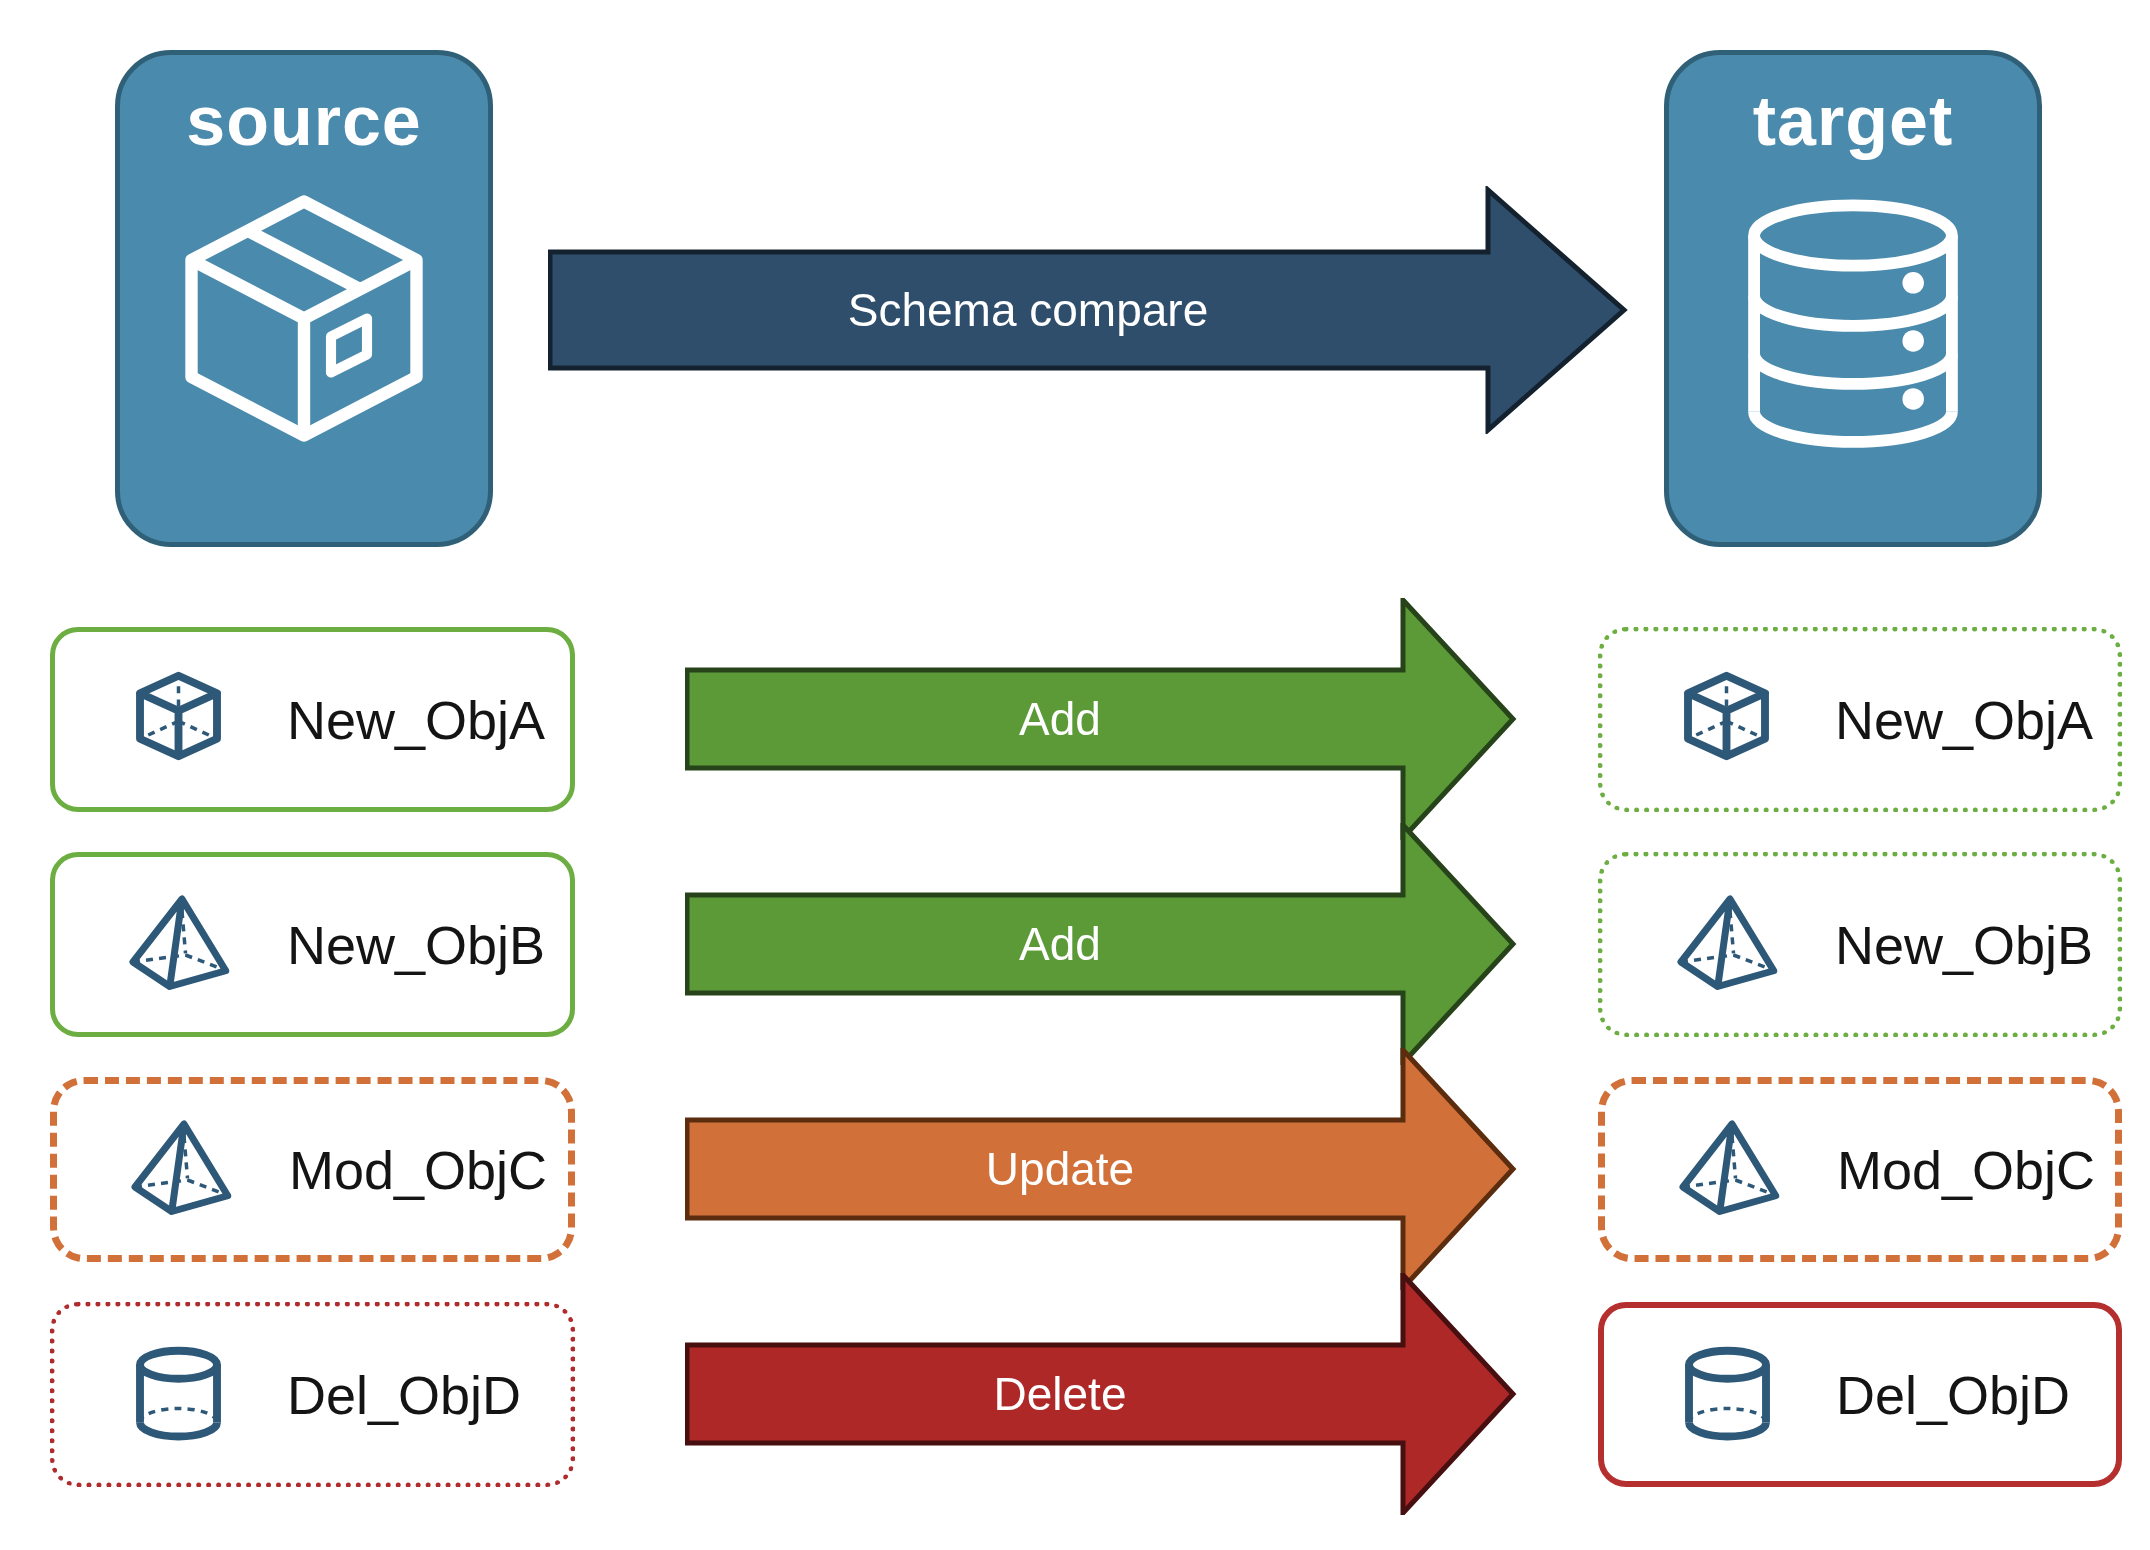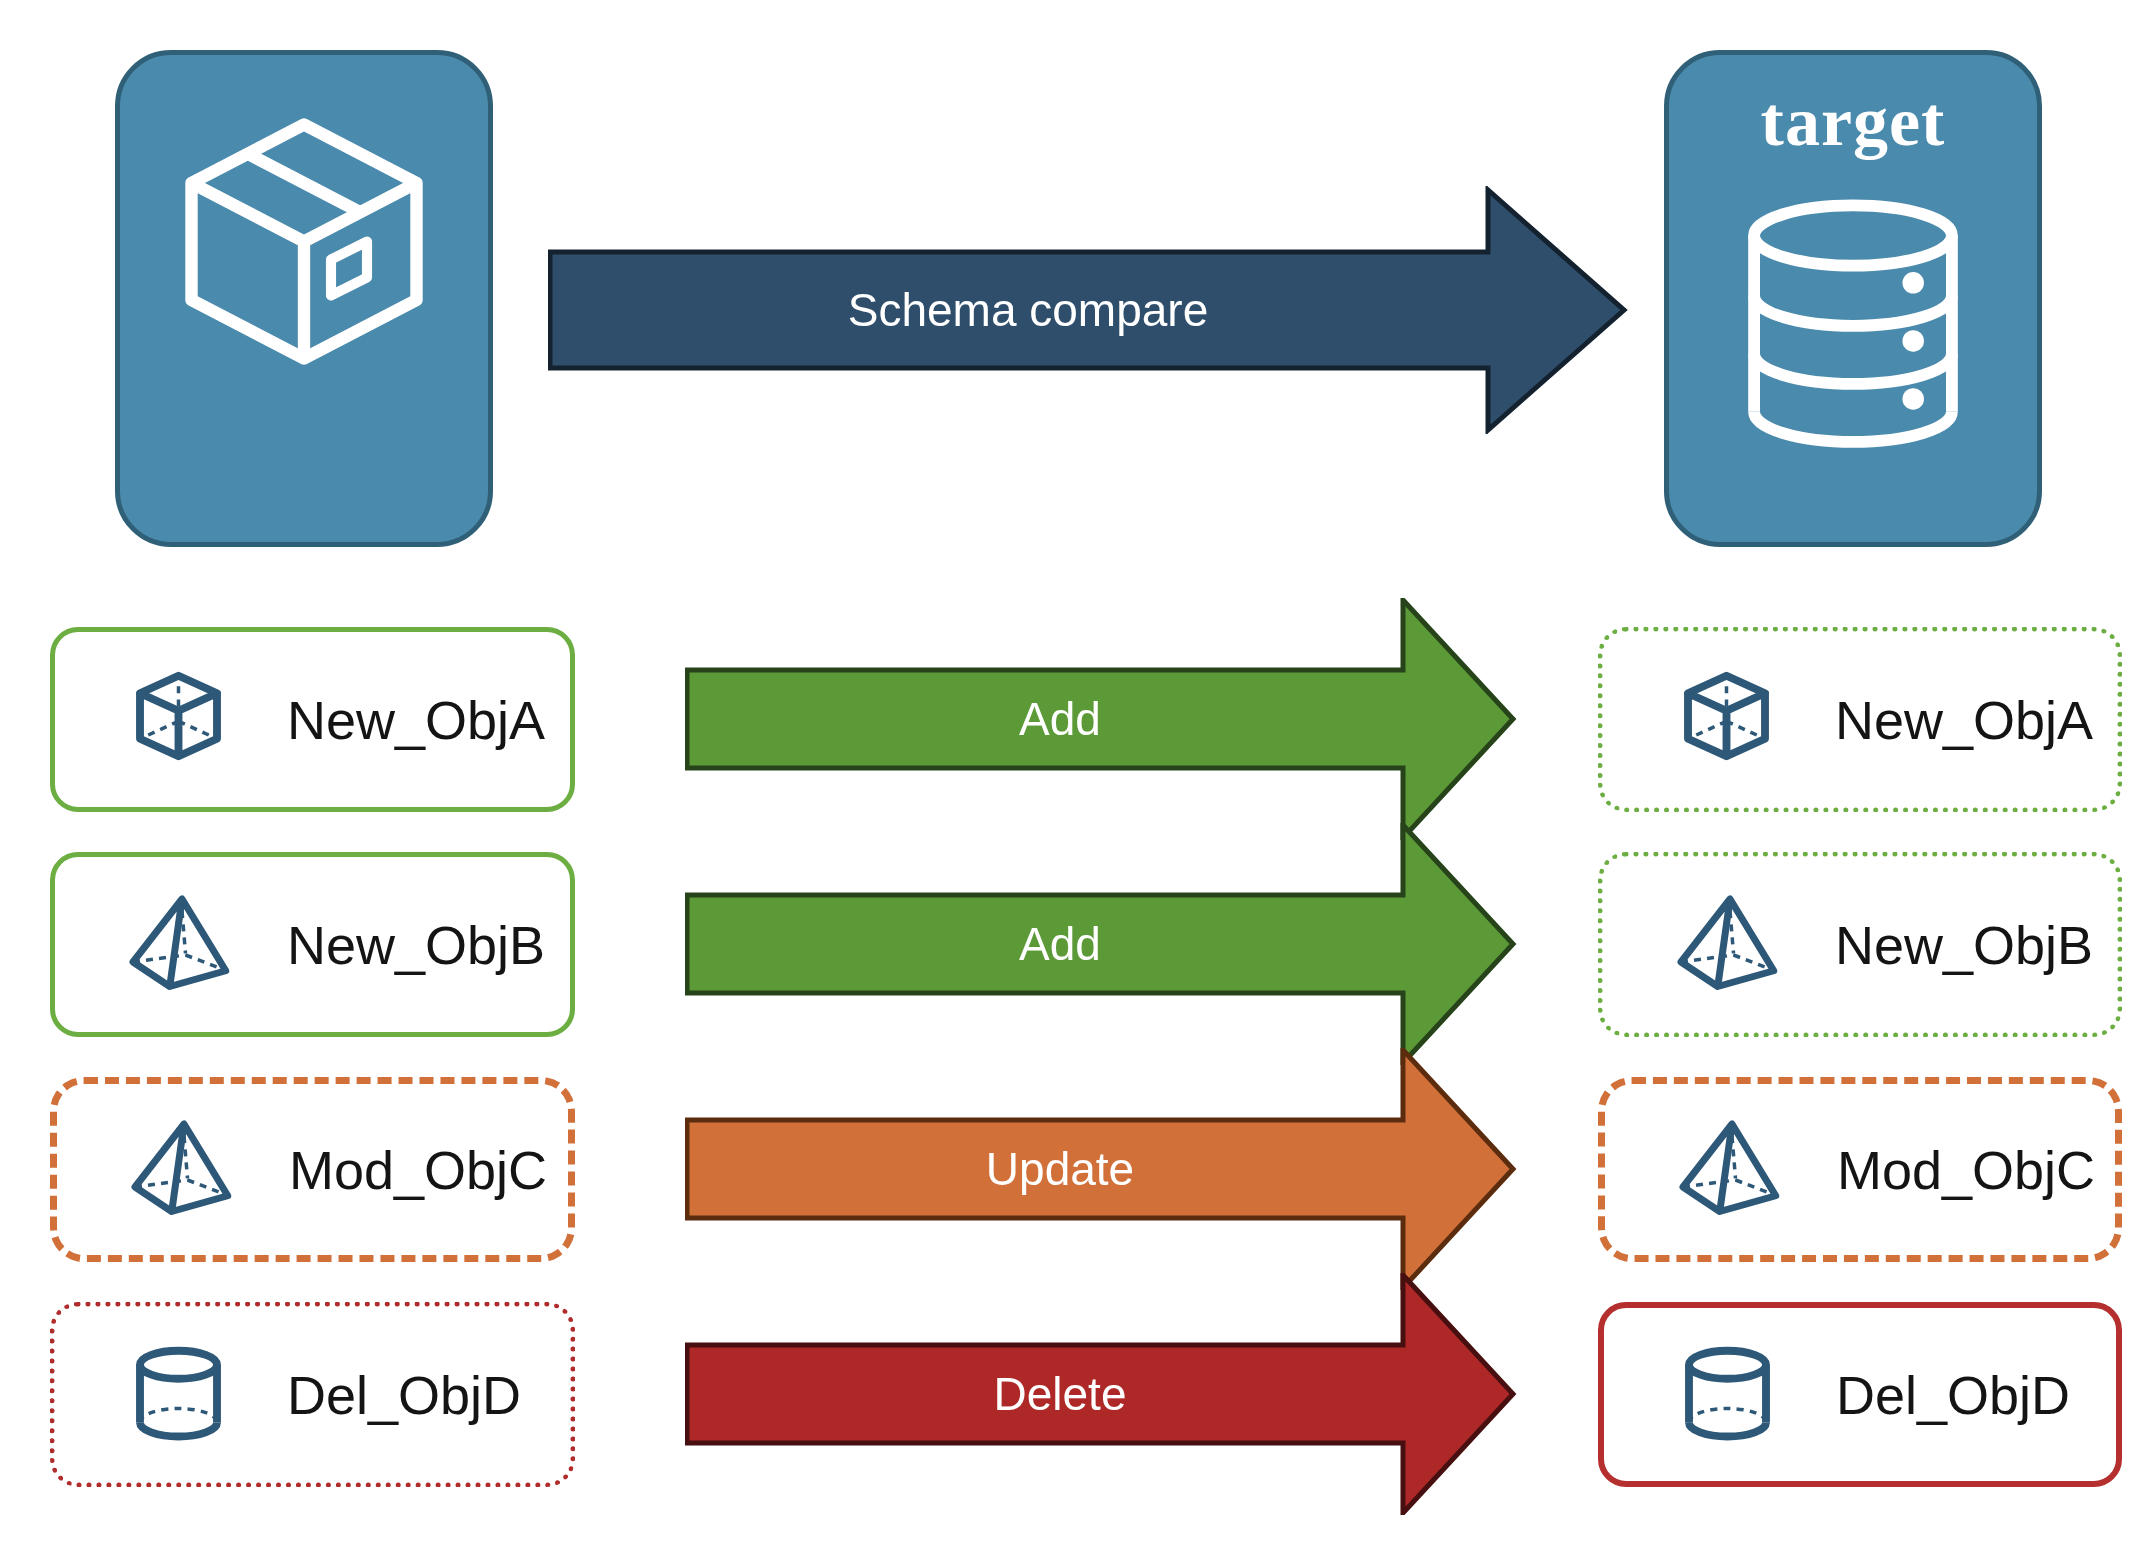--- a/index.html
+++ b/index.html
@@ -32,30 +32,31 @@
   .arrow{position:absolute;}
   .arrow-text{fill:#ffffff;font-family:"Liberation Sans", sans-serif;font-size:46px;}
   .obj-icon svg{display:block;}
 </style>
 </head>
 <body>
 
 <div id="canvas">
 
   <div class="node" style="left:115px;top:50px;">
+    <div class="node-label">source</div>
     <div class="node-icon">
       <svg width="270" height="270" viewBox="0 0 120 120" fill="none">
         <path d="M60 6 L110 32 L110 84 L60 110 L10 84 L10 32 Z" stroke="#FFFFFF" stroke-width="5.5" stroke-linejoin="round"></path>
         <path d="M10 32 L60 58 L110 32 M60 58 L60 110 M35 19 L85 45" stroke="#FFFFFF" stroke-width="5.5" stroke-linejoin="round"></path>
         <path d="M72 66 L88 58 L88 74 L72 82 Z" stroke="#FFFFFF" stroke-width="4.5" stroke-linejoin="round"></path>
       </svg>
     </div>
   </div>
 
-  <div class="node" style="left:1664px;top:50px;font-family:Liberation Serif, serif;">
+  <div class="node" style="left:1664px;top:50px;">
     <div class="node-label">target</div>
     <div class="node-icon">
       <svg width="258" height="280" viewBox="0 0 120 130" fill="none">
         <ellipse cx="60" cy="22" rx="46" ry="14" stroke="#FFFFFF" stroke-width="5.5"></ellipse>
         <path d="M14 22 L14 104 M106 22 L106 104" stroke="#FFFFFF" stroke-width="5.5"></path>
         <path d="M14 104 A46 14 0 0 0 106 104" stroke="#FFFFFF" stroke-width="5.5"></path>
         <path d="M14 50 A46 14 0 0 0 106 50" stroke="#FFFFFF" stroke-width="5.5"></path>
         <path d="M14 77 A46 14 0 0 0 106 77" stroke="#FFFFFF" stroke-width="5.5"></path>
         <circle cx="88" cy="44" r="5" fill="#FFFFFF"></circle>
         <circle cx="88" cy="71" r="5" fill="#FFFFFF"></circle>

